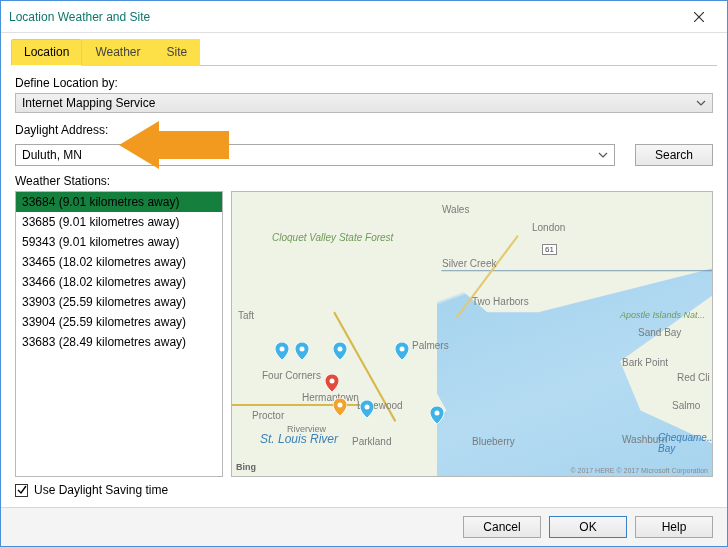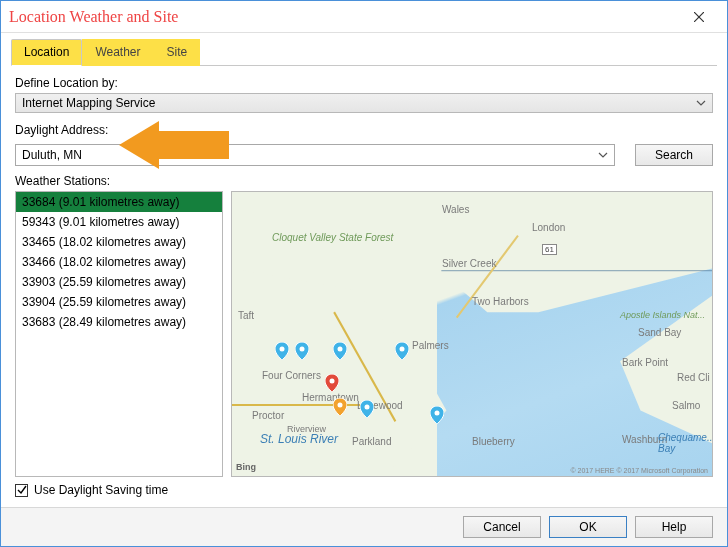--- a/index.html
+++ b/index.html
@@ -1,19 +1,19 @@
 <!DOCTYPE html>
 <html><head>
 <meta charset="utf-8">
 <style>
   * { box-sizing: border-box; font-family: "Segoe UI", Tahoma, sans-serif; }
   body { margin: 0; background: #fff; }
   .window { width: 728px; height: 547px; background: #fff; border: 1px solid #4a90d9; position: relative; display: flex; flex-direction: column; }
   .titlebar { height: 32px; background: #fff; display: flex; align-items: center; padding: 0 8px; border-bottom: 1px solid #e0e0e0; }
-  .titlebar .title { font-size: 16px; color: #ef4444; flex: 1; font-family: Liberation Serif, serif; }
+  .titlebar .title { font-size: 12px; color: #0f766e; flex: 1; }
   .titlebar .close { width: 40px; height: 28px; display: flex; align-items: center; justify-content: center; cursor: pointer; }
   .titlebar .close svg { width: 10px; height: 10px; }
   .tabstrip { display: flex; padding: 6px 10px 0 10px; gap: 0; position: relative; }
   .tabstrip::after { content:""; position:absolute; left:10px; right:10px; bottom:0; height:1px; background:#c8c8c8; z-index:0;}
   .tab { font-size: 12px; padding: 5px 12px 6px; border: 1px solid transparent; cursor: pointer; background: #fde047; position: relative; z-index:1;}
   .tab.active { border: 1px solid #c8c8c8; border-bottom: 1px solid #fff; border-radius: 2px 2px 0 0; }
   .tab:not(.active) { color: #444; }
   .content { padding: 10px 14px; flex: 1; display: flex; flex-direction: column; }
   .label { font-size: 12px; color: #000; margin-bottom: 3px; }
   .combo { width: 100%; height: 20px; background: linear-gradient(#f0f0f0,#e5e5e5); border: 1px solid #b8b8b8; font-size: 12px; display: flex; align-items: center; padding: 0 6px; position: relative; }
@@ -91,20 +91,21 @@
       </div>
       <div class="btn">Search</div>
     </div>
 
     <div class="label">Weather Stations:</div>
 
     <div class="body2col">
       <div class="leftcol">
         <div class="listbox">
           <div class="listitem sel">33684 (9.01 kilometres away)</div>
+          <div class="listitem">33685 (9.01 kilometres away)</div>
           <div class="listitem">59343 (9.01 kilometres away)</div>
           <div class="listitem">33465 (18.02 kilometres away)</div>
           <div class="listitem">33466 (18.02 kilometres away)</div>
           <div class="listitem">33903 (25.59 kilometres away)</div>
           <div class="listitem">33904 (25.59 kilometres away)</div>
           <div class="listitem">33683 (28.49 kilometres away)</div>
         </div>
       </div>
 
       <div class="mapbox">

